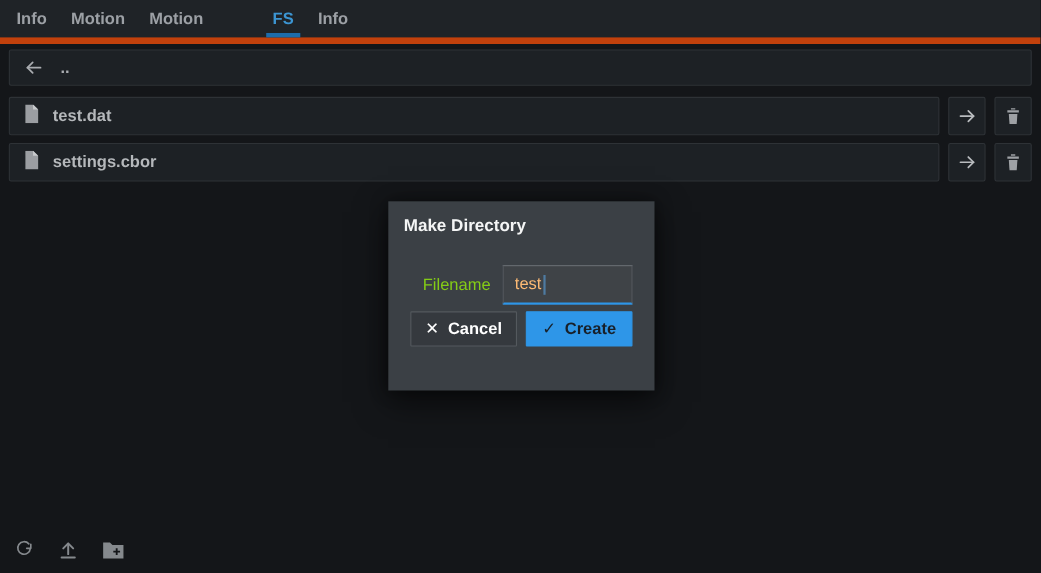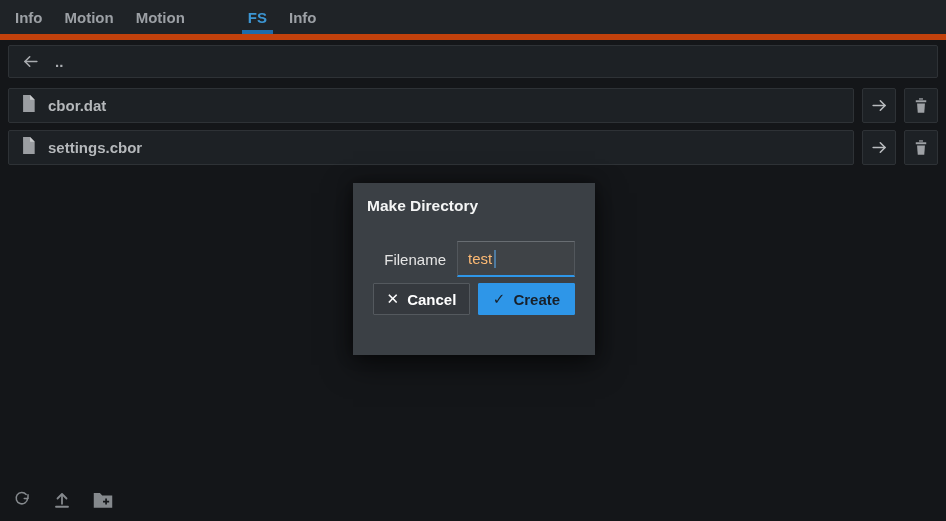--- a/index.html
+++ b/index.html
@@ -114,21 +114,21 @@
     line-height: 18px;
   }
   .form-row {
     margin-top: 26px;
     display: flex;
     align-items: center;
     justify-content: flex-end;
     gap: 11px;
   }
   .form-label {
-    color: #e5e5e5;
+    color: #84cc16;
     font-size: 15px;
   }
   .text-input {
     width: 118px;
     height: 36px;
     background: #3f4347;
     border: 1px solid #52575c;
     border-top-color: #686d72;
     border-bottom: 2px solid #2e96e8;
     color: #fdba74;
@@ -200,21 +200,21 @@
   </div>
 
   <div class="file-row">
     <div class="row-box file-name-box">
       <span>
         <svg width="15" height="17" viewBox="0 0 18 22" fill="#9b9ea2">
             <path d="M2 0h9l6 6v16H2z"></path>
             <path d="M11 0l6 6h-6z" fill="#c9cbcd"></path>
           </svg>
       </span>
-      <span class="file-name">cbor.dat</span>
+      <span class="file-name">test.dat</span>
     </div>
     <div class="row-box icon-btn">
       <svg width="19" height="19" viewBox="0 0 24 24" fill="none" stroke="#b9bcbf" stroke-width="2" stroke-linecap="round" stroke-linejoin="round">
           <path d="M4 12h15"></path>
           <path d="M13 6l6 6-6 6"></path>
         </svg>
     </div>
     <div class="row-box icon-btn">
       <svg width="16" height="17" viewBox="0 0 24 26" fill="#9ea1a5">
           <path d="M9 2h6v2H9z"></path>

